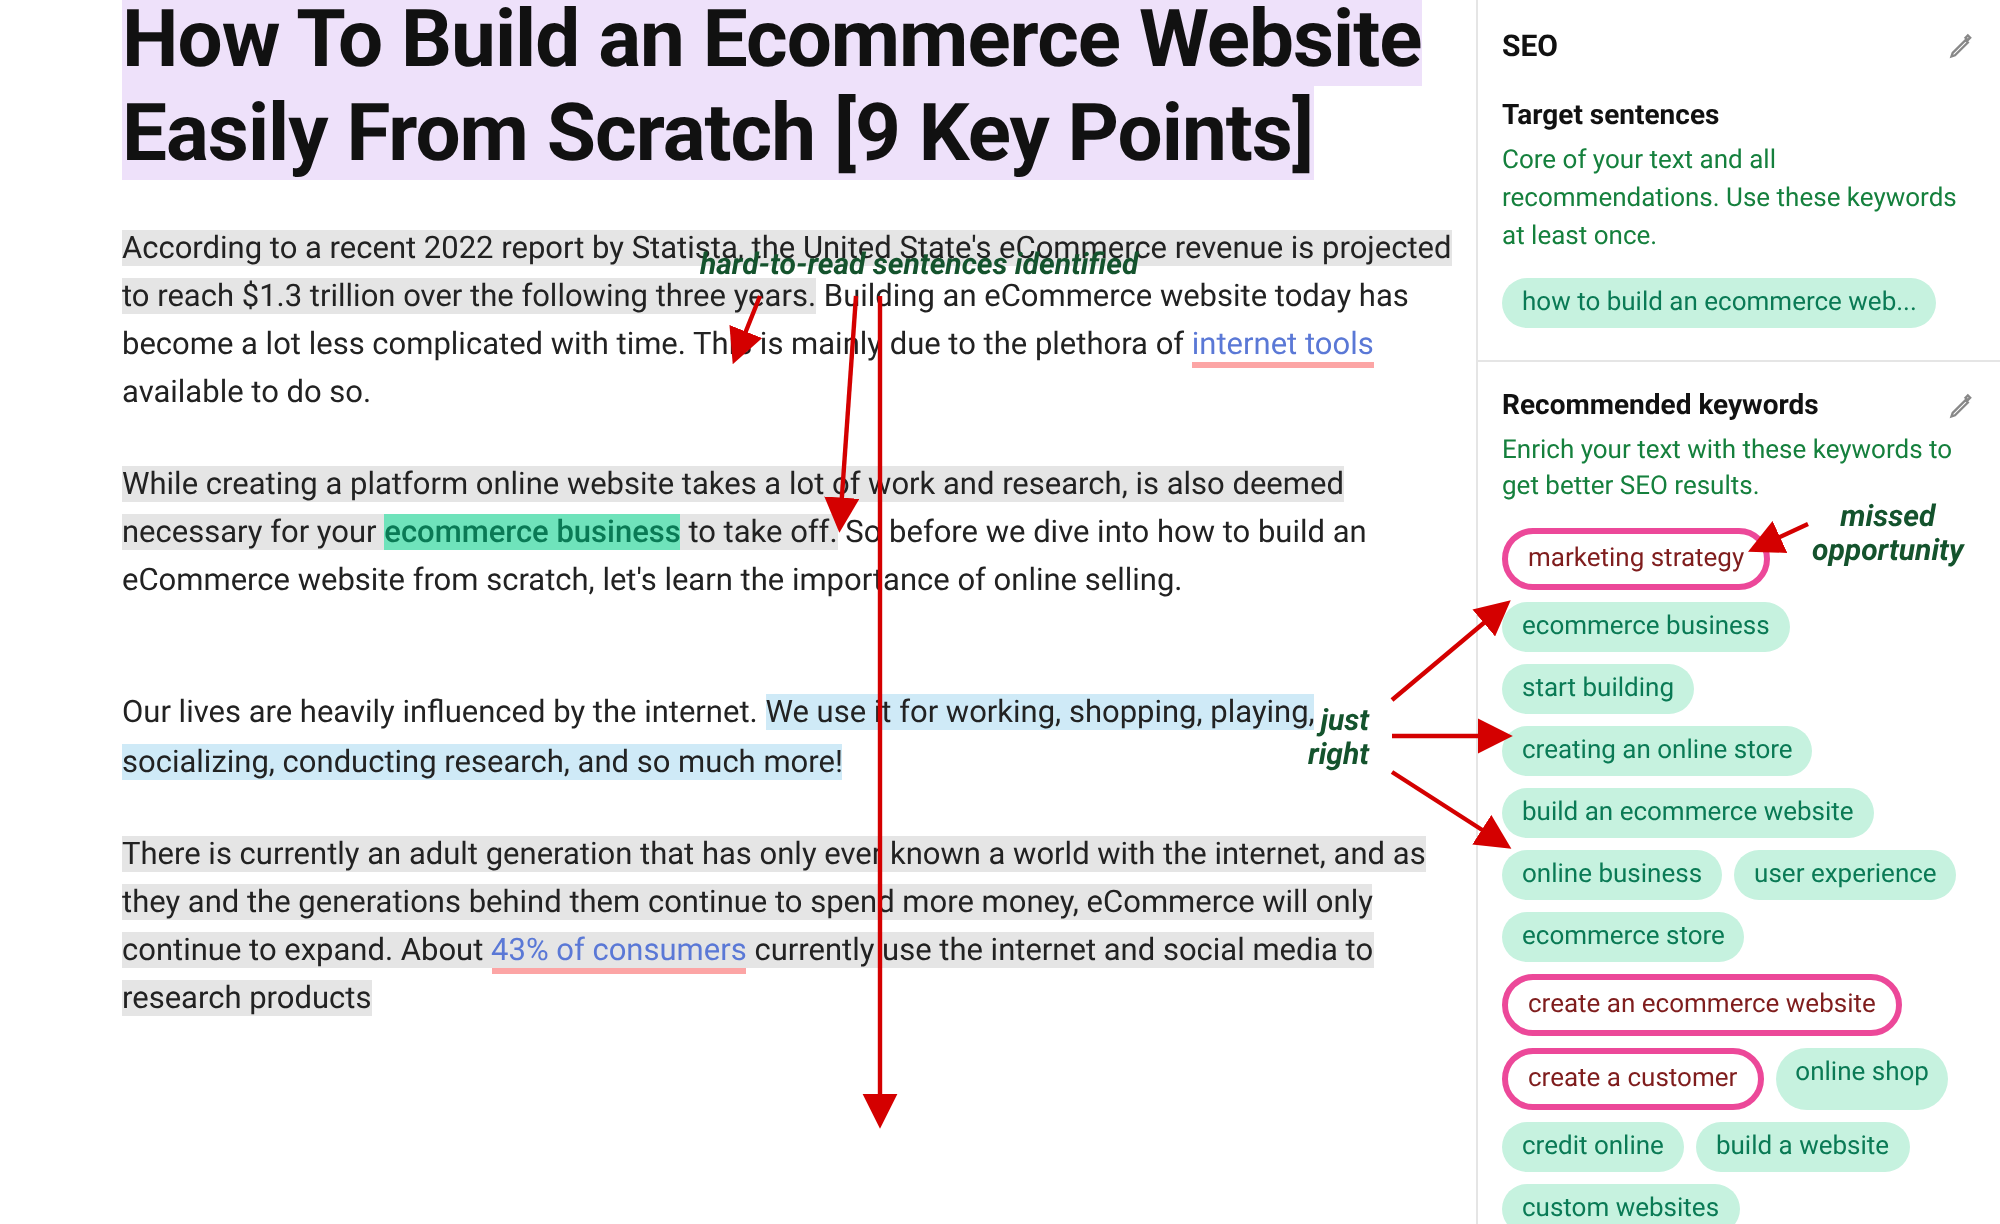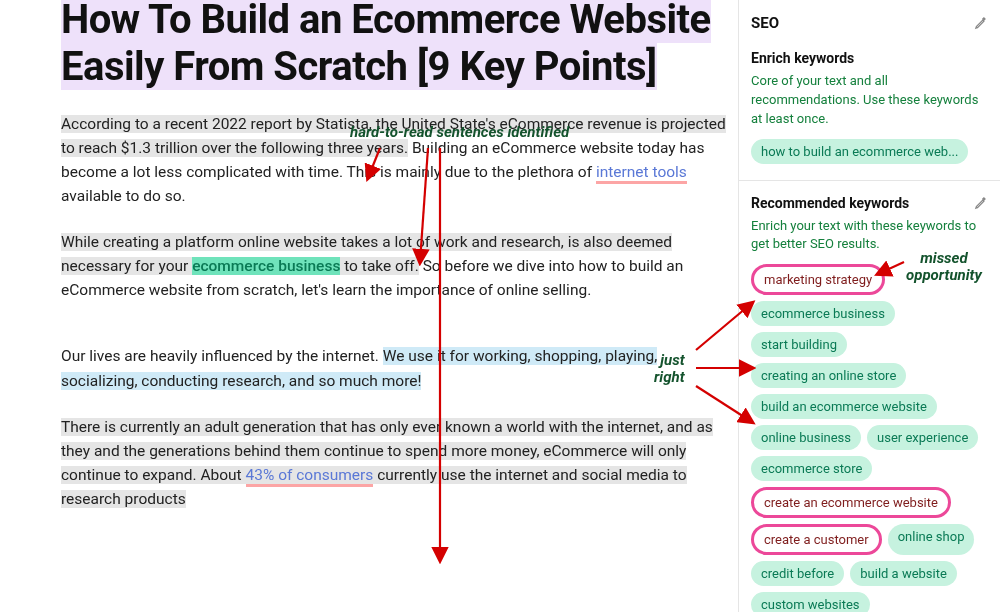--- a/index.html
+++ b/index.html
@@ -118,21 +118,21 @@
 </div>
 
 <div class="sidebar">
   <div class="sb-row">
     <div class="sb-title">SEO</div>
     <svg class="pencil" viewBox="0 0 24 24">
         <path d="M3 21l3-1 11-11-2-2L4 18l-1 3zM15 5l2-2 2 2-2 2-2-2z"></path>
       </svg>
   </div>
 
-  <div class="sb-sub">Enrich keywords</div>
+  <div class="sb-sub">Target sentences</div>
   <div class="sb-desc">Core of your text and all recommendations. Use these keywords at least once.</div>
   <div class="pill-wrap">
     <span class="pill green">how to build an ecommerce web...</span>
   </div>
 
   <div class="divider"></div>
 
   <div class="sb-row" style="margin-top:14px;">
     <div class="sb-sub" style="margin-top:0">Recommended keywords</div>
     <svg class="pencil" viewBox="0 0 24 24">
@@ -146,21 +146,21 @@
       <span class="pill green">ecommerce business</span>
       <span class="pill green">start building</span>
       <span class="pill green">creating an online store</span>
       <span class="pill green">build an ecommerce website</span>
       <span class="pill green">online business</span>
       <span class="pill green">user experience</span>
       <span class="pill green">ecommerce store</span>
       <span class="pill grey">create an ecommerce website</span>
       <span class="pill grey">create a customer</span>
       <span class="pill green">online shop</span>
-      <span class="pill green">credit before</span>
+      <span class="pill green">credit online</span>
       <span class="pill green">build a website</span>
       <span class="pill green">custom websites</span>
       <span class="pill green">ecommerce website from scratch</span>
     </div>
 </div>
 
 <div class="anno" style="left:350px; top:124px;">hard-to-read sentences identified</div>
 <div class="anno" style="left:654px; top:352px; text-align:right;"><span>just<br>right</span></div>
 <div class="anno" style="left:906px; top:250px;"><span>missed<br>opportunity</span></div>
 

